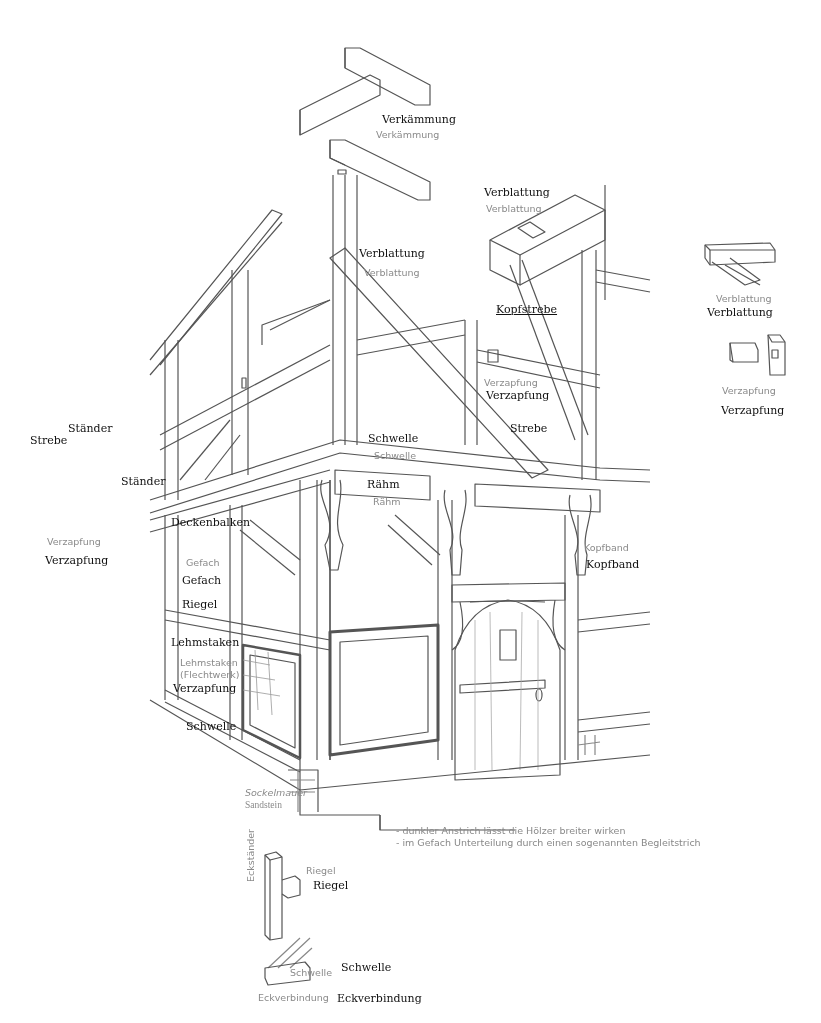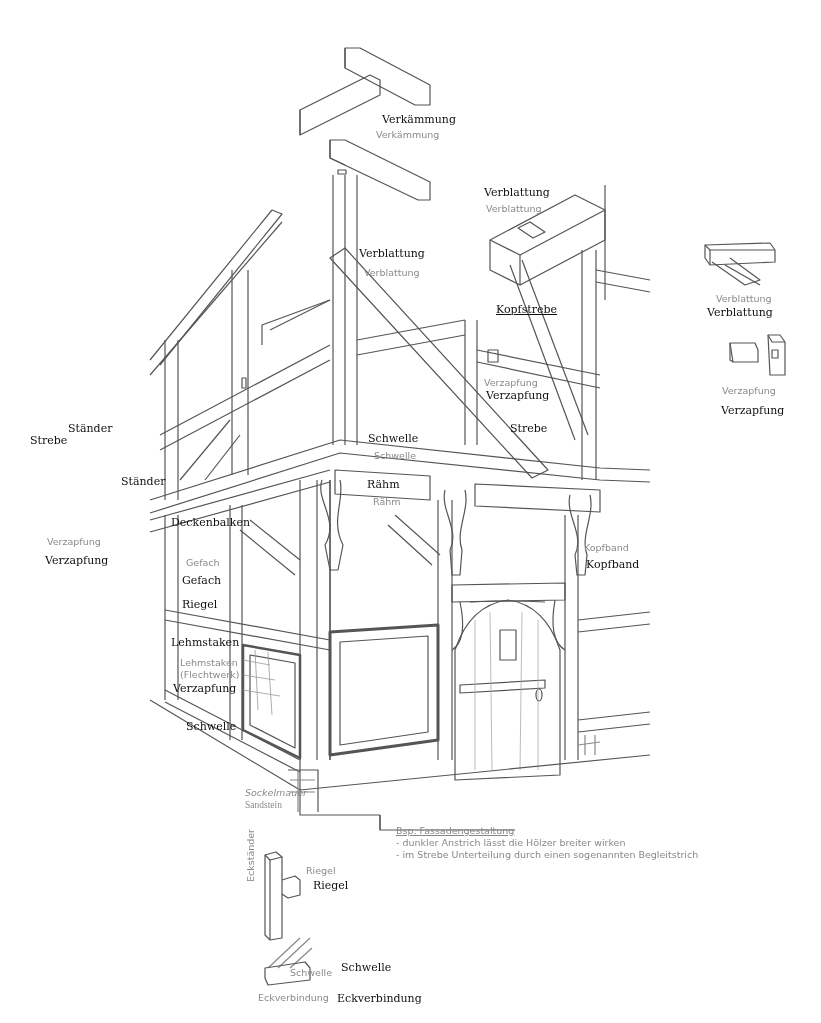--- a/index.html
+++ b/index.html
@@ -223,23 +223,22 @@
   <span class="lbl black" style="left:171px;top:637px;">Lehmstaken</span>
   <span class="lbl grey" style="left:180px;top:658px;">Lehmstaken</span>
   <span class="lbl grey" style="left:180px;top:670px;">(Flechtwerk)</span>
   <span class="lbl black" style="left:173px;top:683px;">Verzapfung</span>
   <span class="lbl black" style="left:186px;top:721px;">Schwelle</span>
 
   <span class="lbl grey" style="left:245px;top:788px;font-style:italic;">Sockelmauer</span>
   <span class="lbl grey" style="left:245px;top:801px;font-family:Liberation Serif, serif;">Sandstein</span>
 
   <div class="lbl note" style="left:396px;top:825px;line-height:1.25;">
-    <div class="note-title">Bsp. Fassadengestaltung</div>
     <div>- dunkler Anstrich lässt die Hölzer breiter wirken</div>
-    <div>- im Strebe Unterteilung durch einen sogenannten Begleitstrich</div>
+    <div>- im Gefach Unterteilung durch einen sogenannten Begleitstrich</div>
   </div>
 
   <span class="lbl grey" style="left:306px;top:866px;">Riegel</span>
   <span class="lbl black" style="left:313px;top:880px;">Riegel</span>
   <span class="lbl grey" style="left:246px;top:882px;transform:rotate(-90deg);transform-origin:left top;">Eckständer</span>
   <span class="lbl black" style="left:341px;top:962px;">Schwelle</span>
   <span class="lbl grey" style="left:290px;top:968px;">Schwelle</span>
   <span class="lbl grey" style="left:258px;top:993px;">Eckverbindung</span>
   <span class="lbl black" style="left:337px;top:993px;">Eckverbindung</span>
 </div>

